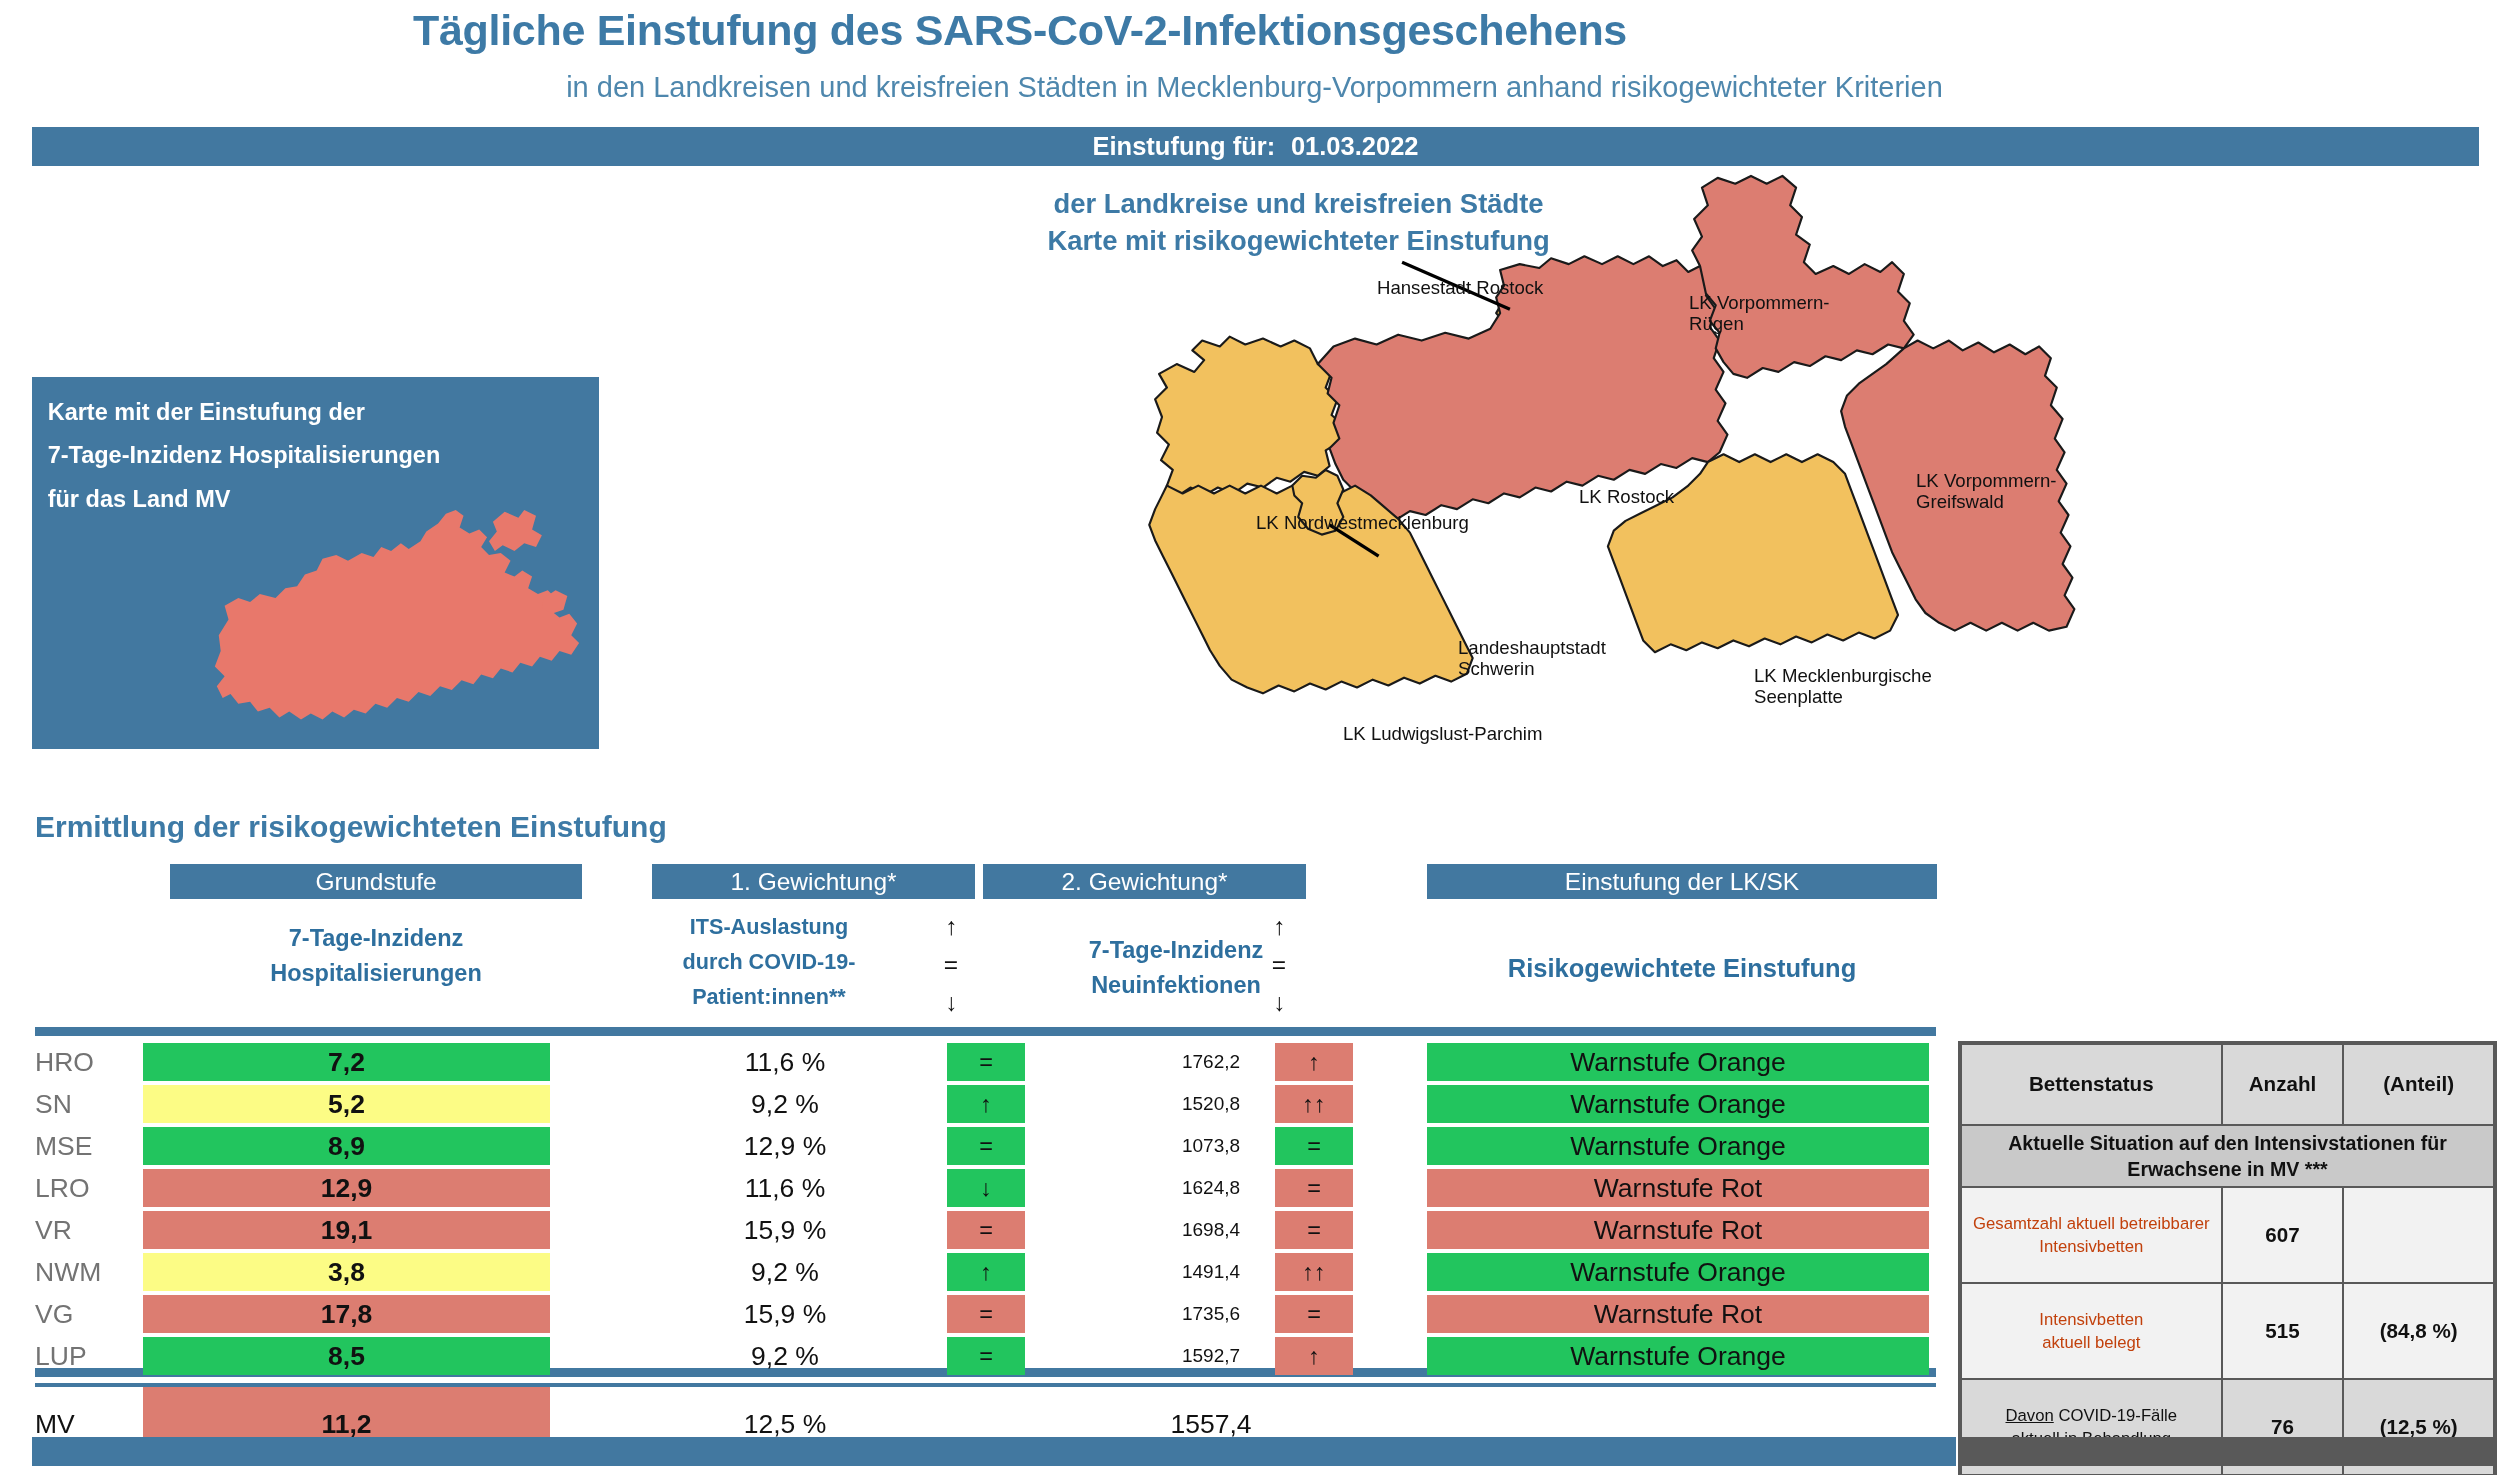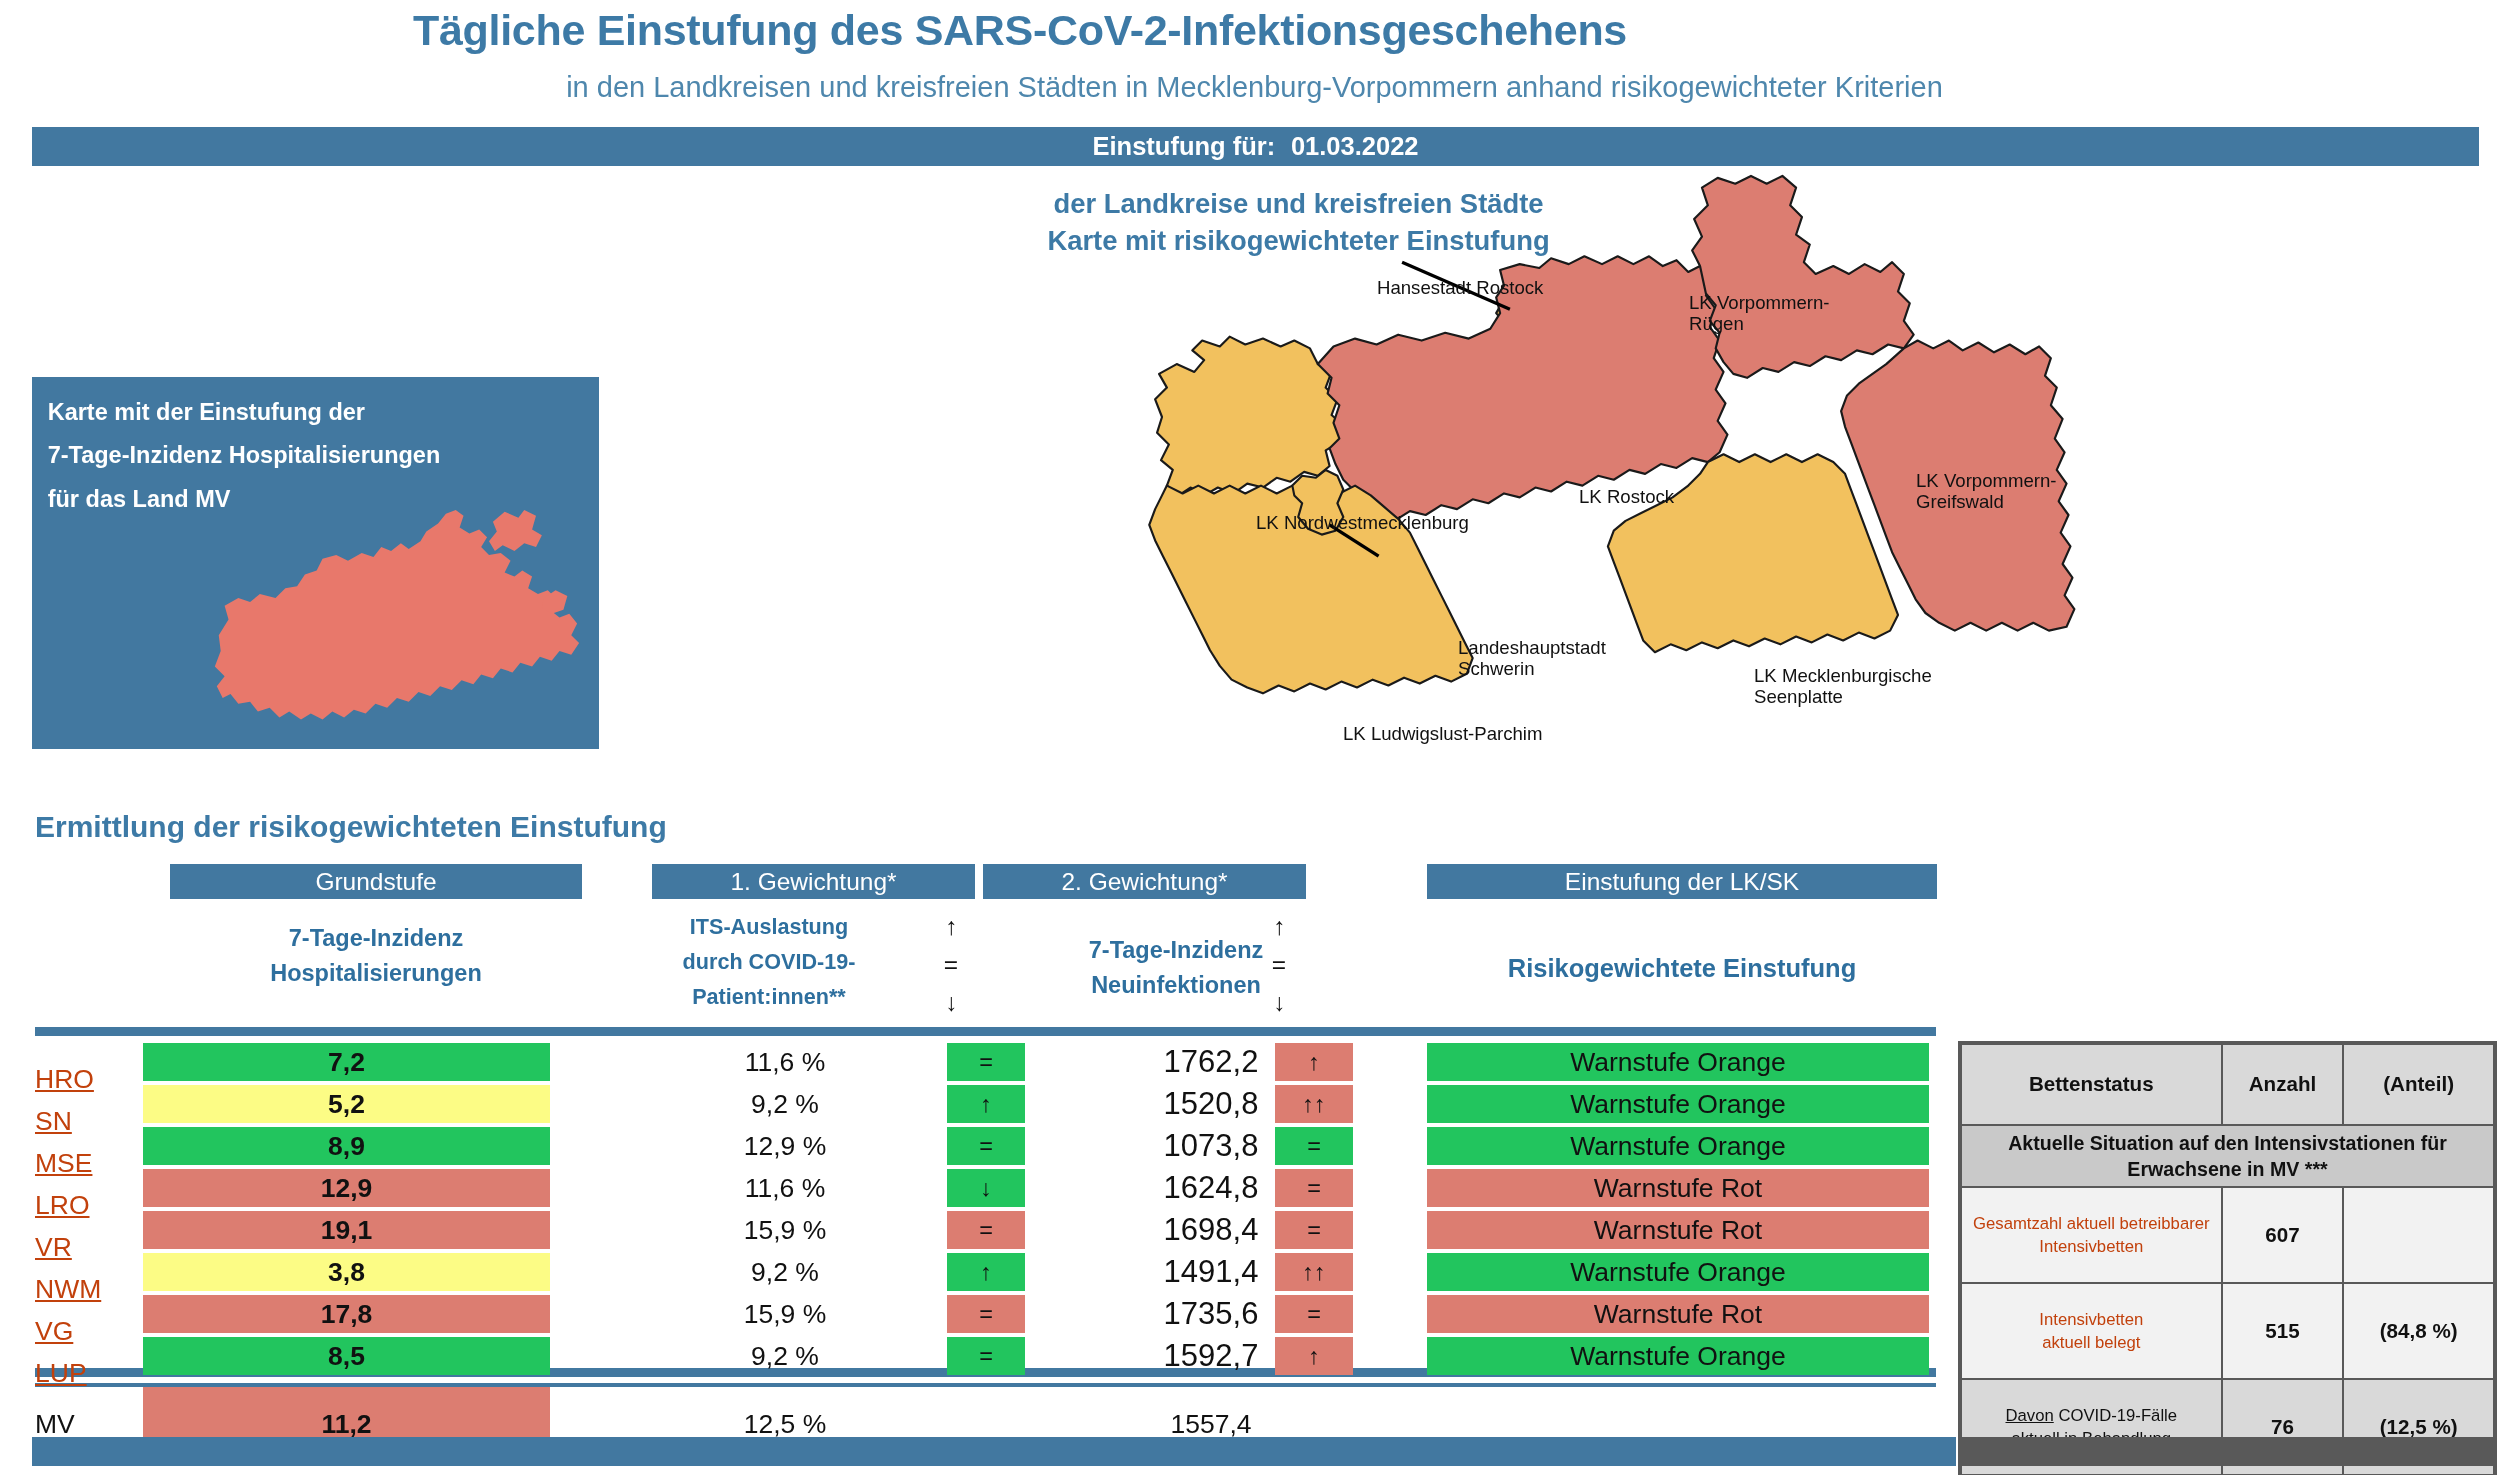--- a/index.html
+++ b/index.html
@@ -73,38 +73,38 @@
     position:absolute;text-align:center;color:#111;font-size:24.5px;line-height:1.55;
   }
 
   
   .rule{position:absolute;background:#4278a0;}
 
   
   #tbl{position:absolute;left:35px;top:1041px;width:1901px;}
   .row{position:relative;height:42px;}
   .rlabel{
-    position:absolute;left:0;top:17px;height:42px;line-height:42px;
-    font-size:26.5px;color:#c2410c;width:98px;text-decoration:underline;
+    position:absolute;left:0;top:0;height:42px;line-height:42px;
+    font-size:26.5px;color:#737373;width:98px;
   }
   .cellA{
     position:absolute;left:108px;top:2px;width:407px;height:38px;
     line-height:38px;text-align:center;font-size:26.5px;font-weight:bold;color:#111;
   }
   .cellB{
     position:absolute;left:608px;top:2px;width:284px;height:38px;
     line-height:38px;text-align:center;font-size:26.5px;color:#111;
   }
   .cellC{
     position:absolute;left:912px;top:2px;width:78px;height:38px;
     line-height:38px;text-align:center;font-size:23.5px;color:#111;
   }
   .cellD{
     position:absolute;left:1034px;top:2px;width:284px;height:38px;
-    line-height:38px;text-align:center;font-size:31px;color:#111;
+    line-height:38px;text-align:center;font-size:19px;color:#111;
   }
   .cellE{
     position:absolute;left:1240px;top:2px;width:78px;height:38px;
     line-height:38px;text-align:center;font-size:23.5px;color:#111;
   }
   .cellF{
     position:absolute;left:1392px;top:2px;width:502px;height:38px;
     line-height:38px;text-align:center;font-size:26.5px;color:#111;
   }
   .mvrow{position:relative;height:74px;}

